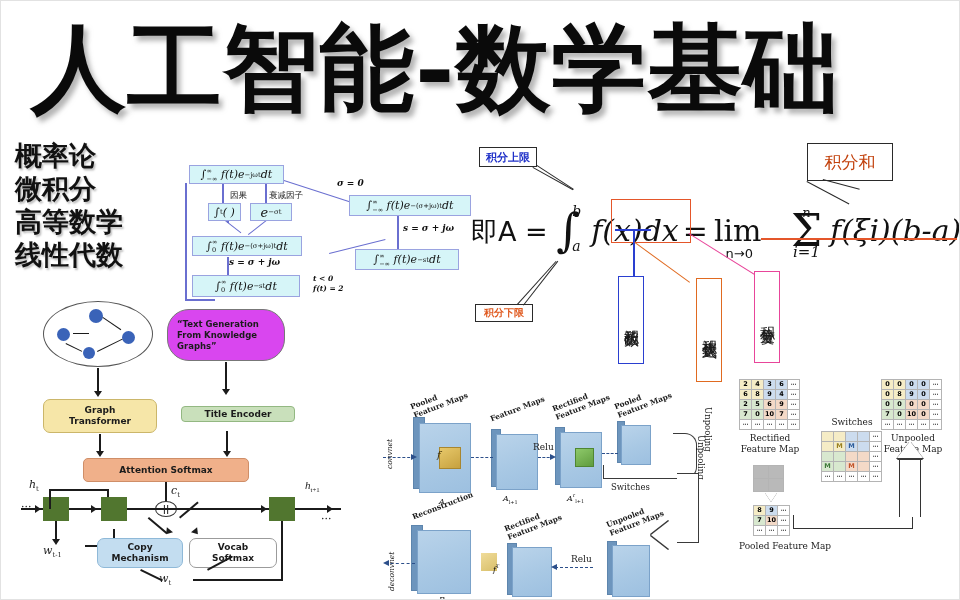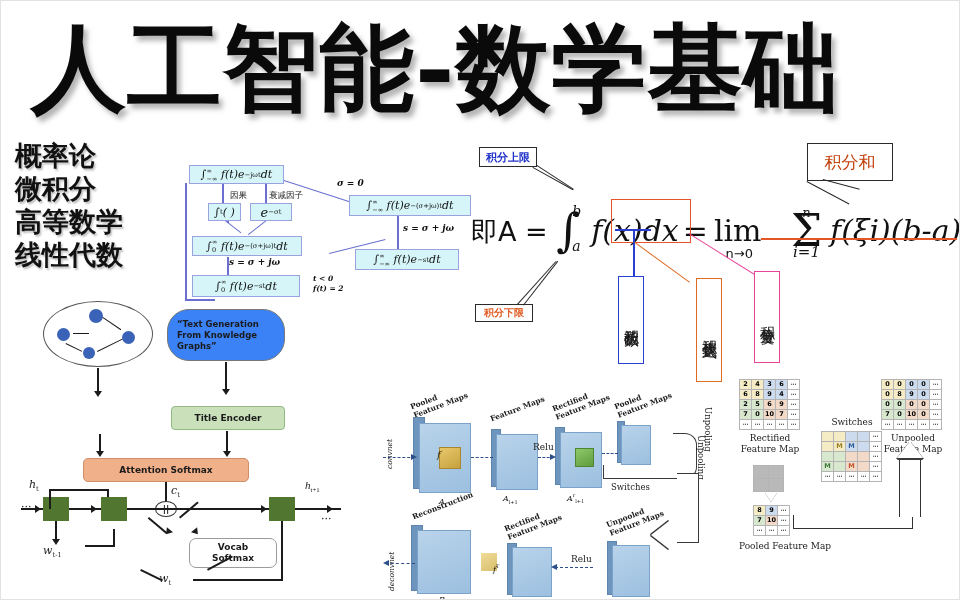--- a/index.html
+++ b/index.html
@@ -45,21 +45,21 @@
         font-family:"DejaVu Sans","Liberation Sans",sans-serif;}
   .tlbl-m{position:absolute;font-size:9px;color:#111;white-space:nowrap;
         font-family:"DejaVu Serif","Liberation Serif",serif;font-style:italic;font-weight:bold;}
 
   
   #graphwriter{left:20px;top:300px;width:350px;height:295px;}
   .gnode{position:absolute;box-sizing:border-box;display:flex;align-items:center;
          justify-content:center;text-align:center;font-size:9px;font-weight:700;
          color:#1b1b1b;line-height:11px;font-family:"DejaVu Sans","Liberation Sans",sans-serif;}
   .gellipse{border:1.4px solid #555;border-radius:50%;background:#fff;}
-  .grounded{border:1.4px solid #777;border-radius:22px;background:#3b82f6;}
+  .grounded{border:1.4px solid #777;border-radius:22px;background:#d946ef;}
   .gline{position:absolute;background:#1b1b1b;}
   .garrow{position:absolute;width:0;height:0;}
   .arrow-down{border-left:4px solid transparent;border-right:4px solid transparent;border-top:6px solid #1b1b1b;}
   .arrow-right{border-top:4px solid transparent;border-bottom:4px solid transparent;border-left:6px solid #1b1b1b;}
   .gdot{position:absolute;border-radius:50%;background:#3a63b8;}
   .gsq{position:absolute;background:#51762f;}
   .gcap{position:absolute;left:26px;top:272px;width:300px;text-align:center;
         font-family:"DejaVu Serif","Liberation Serif",serif;font-weight:700;font-size:13px;color:#1d1d1d;}
   .gmath{position:absolute;font-family:"DejaVu Serif","Liberation Serif",serif;
          font-style:italic;font-size:11px;color:#1b1b1b;white-space:nowrap;}
@@ -209,21 +209,24 @@
     <div class="gnode grounded" style="left:146px;top:8px;width:118px;height:52px;font-weight:700;font-size:8.5px;
                 justify-content:flex-start;padding-left:9px;text-align:left;">
       <span>“Text Generation From Knowledge Graphs”</span>
     </div>
 
     <div class="gline" style="left:76px;top:67px;width:2.4px;height:24px;"></div>
     <div class="garrow arrow-down" style="left:73px;top:90px;"></div>
     <div class="gline" style="left:204px;top:61px;width:2.4px;height:28px;"></div>
     <div class="garrow arrow-down" style="left:201px;top:88px;"></div>
 
-    <div class="gnode" style="left:150px;top:105px;width:114px;height:24px;background:#c9e0bb;border:1px solid #93b882;border-radius:4px;">
+    <div class="gnode" style="left:22px;top:98px;width:114px;height:34px;background:#f6e6a8;border:1px solid #cbb66a;border-radius:7px;">
+      <span>Graph<br>Transformer</span>
+    </div>
+    <div class="gnode" style="left:160px;top:105px;width:114px;height:16px;background:#c9e0bb;border:1px solid #93b882;border-radius:4px;">
       <span>Title Encoder</span>
     </div>
 
     <div class="gline" style="left:78px;top:133px;width:2.4px;height:18px;"></div>
     <div class="garrow arrow-down" style="left:75px;top:150px;"></div>
     <div class="gline" style="left:205px;top:130px;width:2.4px;height:21px;"></div>
     <div class="garrow arrow-down" style="left:202px;top:150px;"></div>
 
     <div class="gnode" style="left:62px;top:157px;width:166px;height:24px;background:#f0b08a;border:1px solid #cf8e68;border-radius:5px;">
       <span>Attention Softmax</span>
@@ -250,20 +253,23 @@
     <div class="gline" style="left:34px;top:220px;width:2px;height:20px;"></div>
     <div class="garrow arrow-down" style="left:31px;top:238px;"></div>
     <div class="gline" style="left:92px;top:228px;width:2px;height:16px;"></div>
     <div class="gline" style="left:64px;top:244px;width:30px;height:2px;"></div>
 
     <div class="gline" style="left:128px;top:216px;width:24px;height:1.6px;transform:rotate(40deg);transform-origin:0 0;"></div>
     <div class="garrow arrow-down" style="left:143px;top:228px;transform:rotate(40deg);"></div>
     <div class="gline" style="left:158px;top:216px;width:24px;height:1.6px;transform:rotate(-40deg);transform-origin:0 0;"></div>
     <div class="garrow arrow-down" style="left:171px;top:228px;transform:rotate(-40deg);"></div>
 
+    <div class="gnode" style="left:76px;top:237px;width:86px;height:30px;background:#c3ddf0;border:1px solid #8fb9d8;border-radius:7px;">
+      <span>Copy<br>Mechanism</span>
+    </div>
     <div class="gnode" style="left:168px;top:237px;width:88px;height:30px;background:#fff;border:1px solid #9b9b9b;border-radius:7px;">
       <span>Vocab<br>Softmax</span>
     </div>
 
     <div class="gline" style="left:120px;top:268px;width:24px;height:1.6px;transform:rotate(26deg);transform-origin:0 0;"></div>
     <div class="gline" style="left:186px;top:268px;width:28px;height:1.6px;transform:rotate(-28deg);transform-origin:0 0;"></div>
     <div class="gline" style="left:172px;top:278px;width:90px;height:1.8px;"></div>
     <div class="gline" style="left:260px;top:220px;width:1.8px;height:58px;"></div>
 
     <div class="gmath" style="left:8px;top:177px;">

